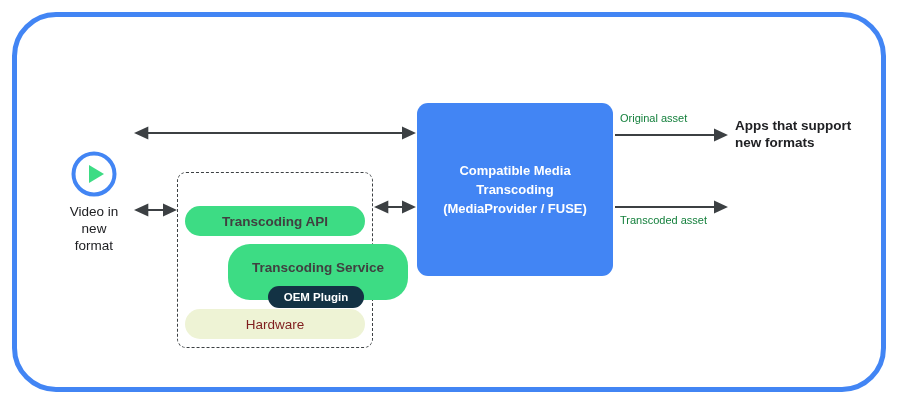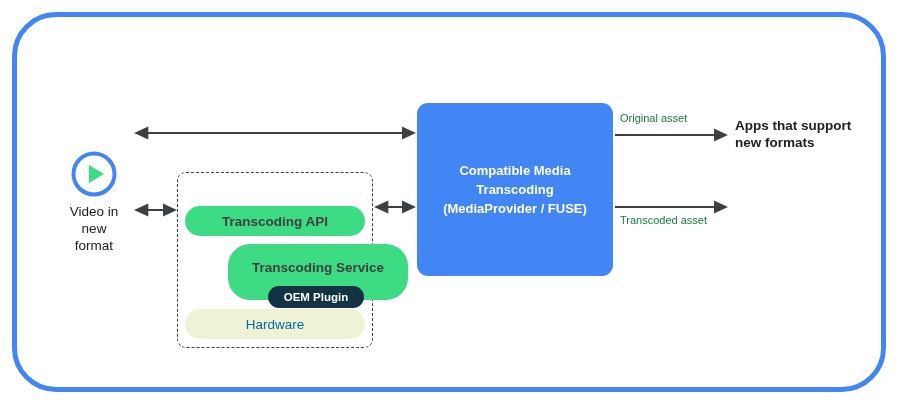--- a/index.html
+++ b/index.html
@@ -102,21 +102,21 @@
     margin-left: 43px;
   }
   #hardware {
     left: 185px;
     top: 309px;
     width: 180px;
     height: 30px;
     background: #eef3d5;
     font-weight: normal;
     font-size: 13.5px;
-    color: #0369a1;
+    color: #7f1d1d;
   }
   #oem-plugin {
     position: absolute;
     left: 268px;
     top: 286px;
     width: 96px;
     height: 22px;
     box-sizing: border-box;
     border-radius: 11px;
     background: #133244;

